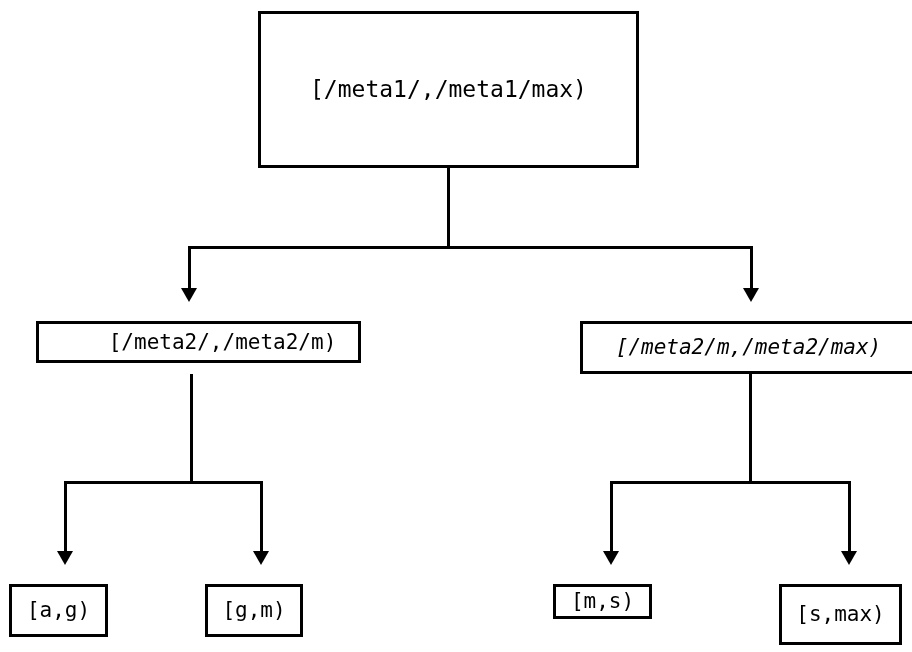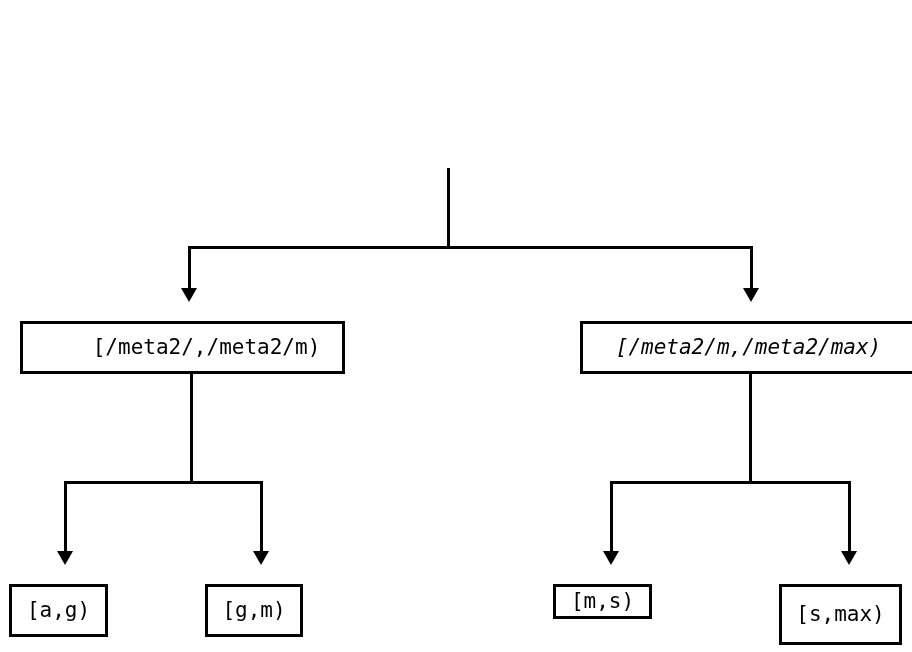--- a/index.html
+++ b/index.html
@@ -40,24 +40,24 @@
   #node-root {
     left: 258px;
     top: 11px;
     width: 381px;
     height: 157px;
   }
   #node-root .node-label { font-size: 23px; }
 
   
   #node-mid-left {
-    left: 20px;
+    left: 36px;
     top: 321px;
     width: 325px;
-    height: 53px;
+    height: 42px;
     padding-left: 48px;
   }
   #node-mid-right {
     left: 580px;
     top: 321px;
     width: 337px;
     height: 53px;
     font-style: italic;
   }
   #node-mid-left .node-label,
@@ -112,20 +112,23 @@
   #edge-to-leaf-ms    { left: 610px; top: 481px; height: 72px; }
   #edge-to-leaf-smax  { left: 848px; top: 481px; height: 72px; }
   #arrow-leaf-ms      { left: 603px; top: 551px; }
   #arrow-leaf-smax    { left: 841px; top: 551px; }
 </style>
 </head>
 <body>
 
 <div id="diagram-canvas">
 
+  <div class="node-box" id="node-root">
+    <span class="node-label">[/meta1/,/meta1/max)</span>
+  </div>
 
   <div class="edge-v" id="edge-root-stem"></div>
   <div class="edge-h" id="edge-mid-bar"></div>
   <div class="edge-v" id="edge-to-midleft"></div>
   <div class="edge-v" id="edge-to-midright"></div>
   <div class="arrowhead" id="arrow-midleft"></div>
   <div class="arrowhead" id="arrow-midright"></div>
 
   <div class="node-box" id="node-mid-left">
     <span class="node-label">[/meta2/,/meta2/m)</span>

